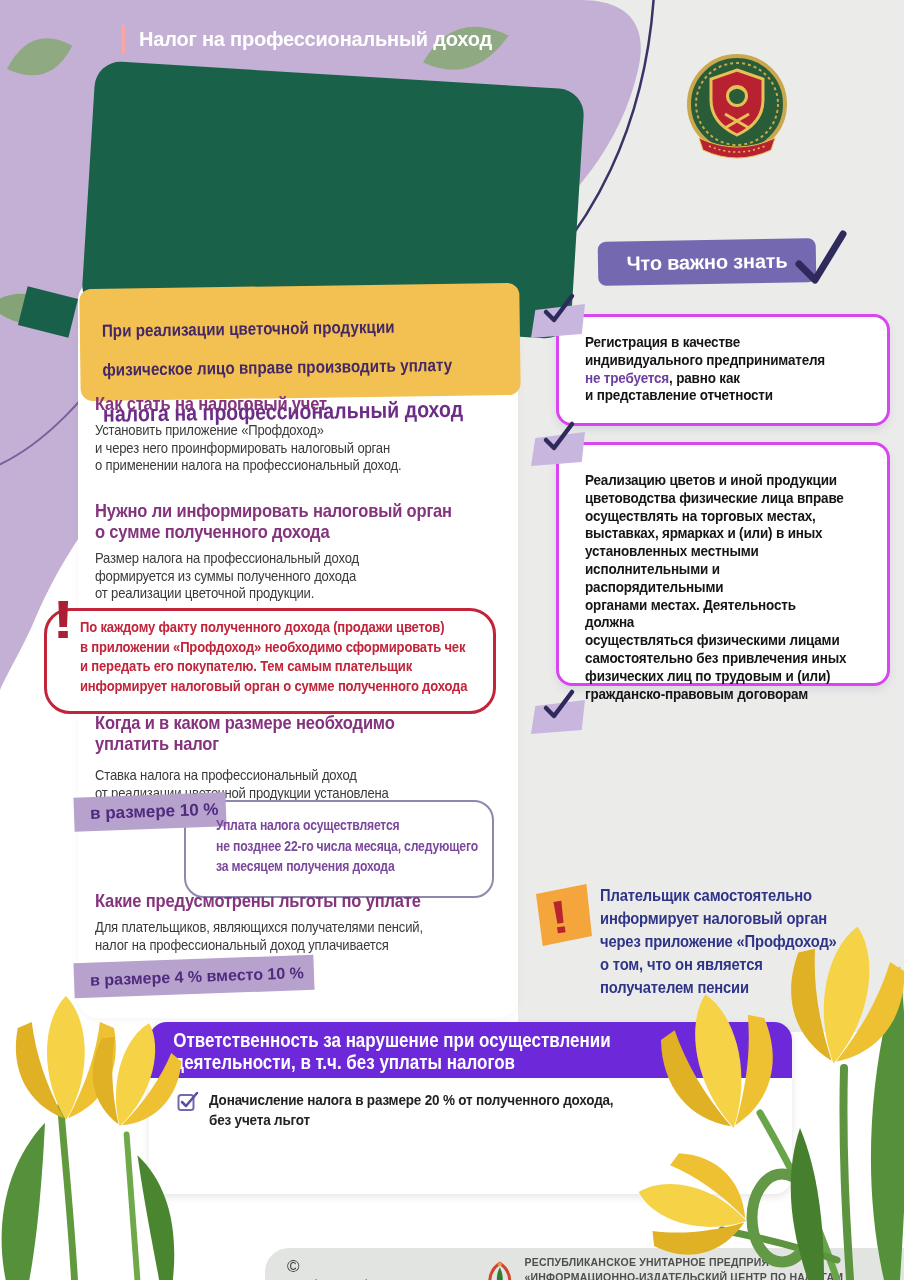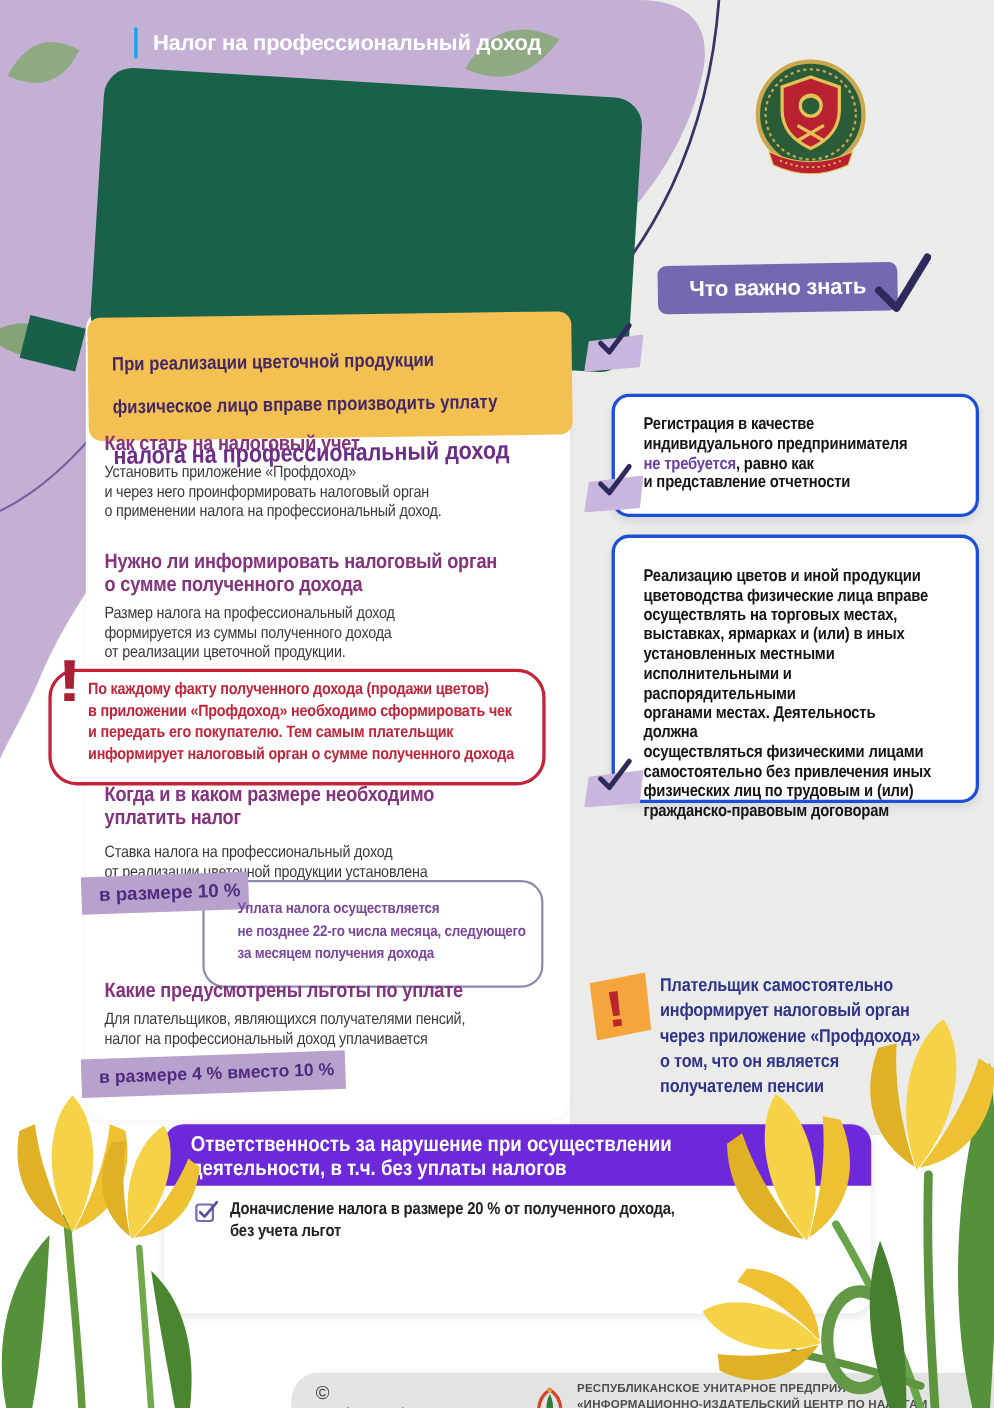--- a/index.html
+++ b/index.html
@@ -43,22 +43,22 @@
   .badge4 span{font-size:16px;line-height:35px;}
   .note-box{position:absolute;left:184px;top:800px;width:306px;height:94px;border:2.5px solid #8f88ad;
             border-radius:20px;z-index:6;background:#fff;}
   .note-text{left:216px;top:815px;font-size:14px;line-height:20.5px;font-weight:bold;color:#7b489c;z-index:7;}
   
   .ministry{position:absolute;left:627px;top:152px;width:220px;text-align:center;font-weight:bold;
             font-size:14.5px;line-height:21px;color:#0f7a4e;letter-spacing:0.2px;z-index:4;white-space:pre-line;}
   .banner{position:absolute;left:598px;top:240px;width:218px;height:44px;background:#7468b1;border-radius:8px;
           transform:rotate(-1deg);z-index:4;text-align:center;}
   .banner span{font-size:20px;line-height:44px;font-weight:bold;color:#fff;letter-spacing:-0.2px;}
-  .rbox{position:absolute;left:556px;width:328px;background:#fff;border:3px solid #1d4ed8;border-radius:16px;
-        z-index:4;box-shadow:0 4px 8px rgba(40,35,80,.10);margin-top:44px;}
+  .rbox{position:absolute;left:556px;width:328px;background:#fff;border:3px solid #d946ef;border-radius:16px;
+        z-index:4;box-shadow:0 4px 8px rgba(40,35,80,.10);}
   .rbox1{top:314px;height:106px;}
   .rbox2{top:442px;height:238px;}
   .rbox3{top:711px;height:156px;}
   .rtxt{position:absolute;left:26px;white-space:pre-line;font-size:15.5px;line-height:17.8px;font-weight:bold;
         color:#151515;transform:scaleX(0.87);transform-origin:left top;letter-spacing:-0.2px;}
   .rtxt1{top:16px;}.rtxt2{top:26px;}.rtxt3{top:14px;}
   .violet{color:#6b3fa0;}
   .rbadge-wrap{position:absolute;width:62px;height:48px;z-index:5;}
   .rbadge-shape{position:absolute;left:0;top:8px;width:54px;height:34px;background:#c9b6de;
                 clip-path:polygon(8% 18%,100% 0%,94% 88%,0% 100%);}
@@ -79,21 +79,21 @@
   .item svg{flex-shrink:0;margin-right:10px;margin-top:1px;overflow:visible;}
   .item-text{font-size:15.5px;line-height:20px;font-weight:bold;color:#222;white-space:pre-line;
              transform:scaleX(0.87);transform-origin:left top;letter-spacing:-0.2px;}
   
   .footer{position:absolute;left:265px;top:1222px;width:639px;height:58px;background:#e2e4e1;
           border-radius:24px 0 0 0;z-index:5;display:flex;align-items:center;padding-left:22px;box-sizing:border-box;margin-top:26px;}
   .copy{font-size:17px;color:#3c3c3c;letter-spacing:0.3px;}
   .footer-logo{margin-left:70px;margin-right:12px;}
   .org{font-size:10.5px;line-height:14.5px;font-weight:bold;color:#4e4e4e;white-space:pre-line;letter-spacing:0.2px;}
   
-  .tag{position:absolute;left:122px;top:25px;z-index:6;border-left:3px solid #0ea5e9;padding-left:14px;}
+  .tag{position:absolute;left:122px;top:25px;z-index:6;border-left:3px solid #fca5a5;padding-left:14px;}
   .tag span{font-size:20px;line-height:28px;font-weight:bold;color:#ffffff;letter-spacing:-0.2px;}
   .tulips{position:absolute;z-index:9;}
   .emblem{position:absolute;left:657px;top:26px;z-index:4;}
   .banner-check{position:absolute;left:791px;top:228px;z-index:5;}
 </style>
 </head>
 <body>
 
 <div class="page">
 

